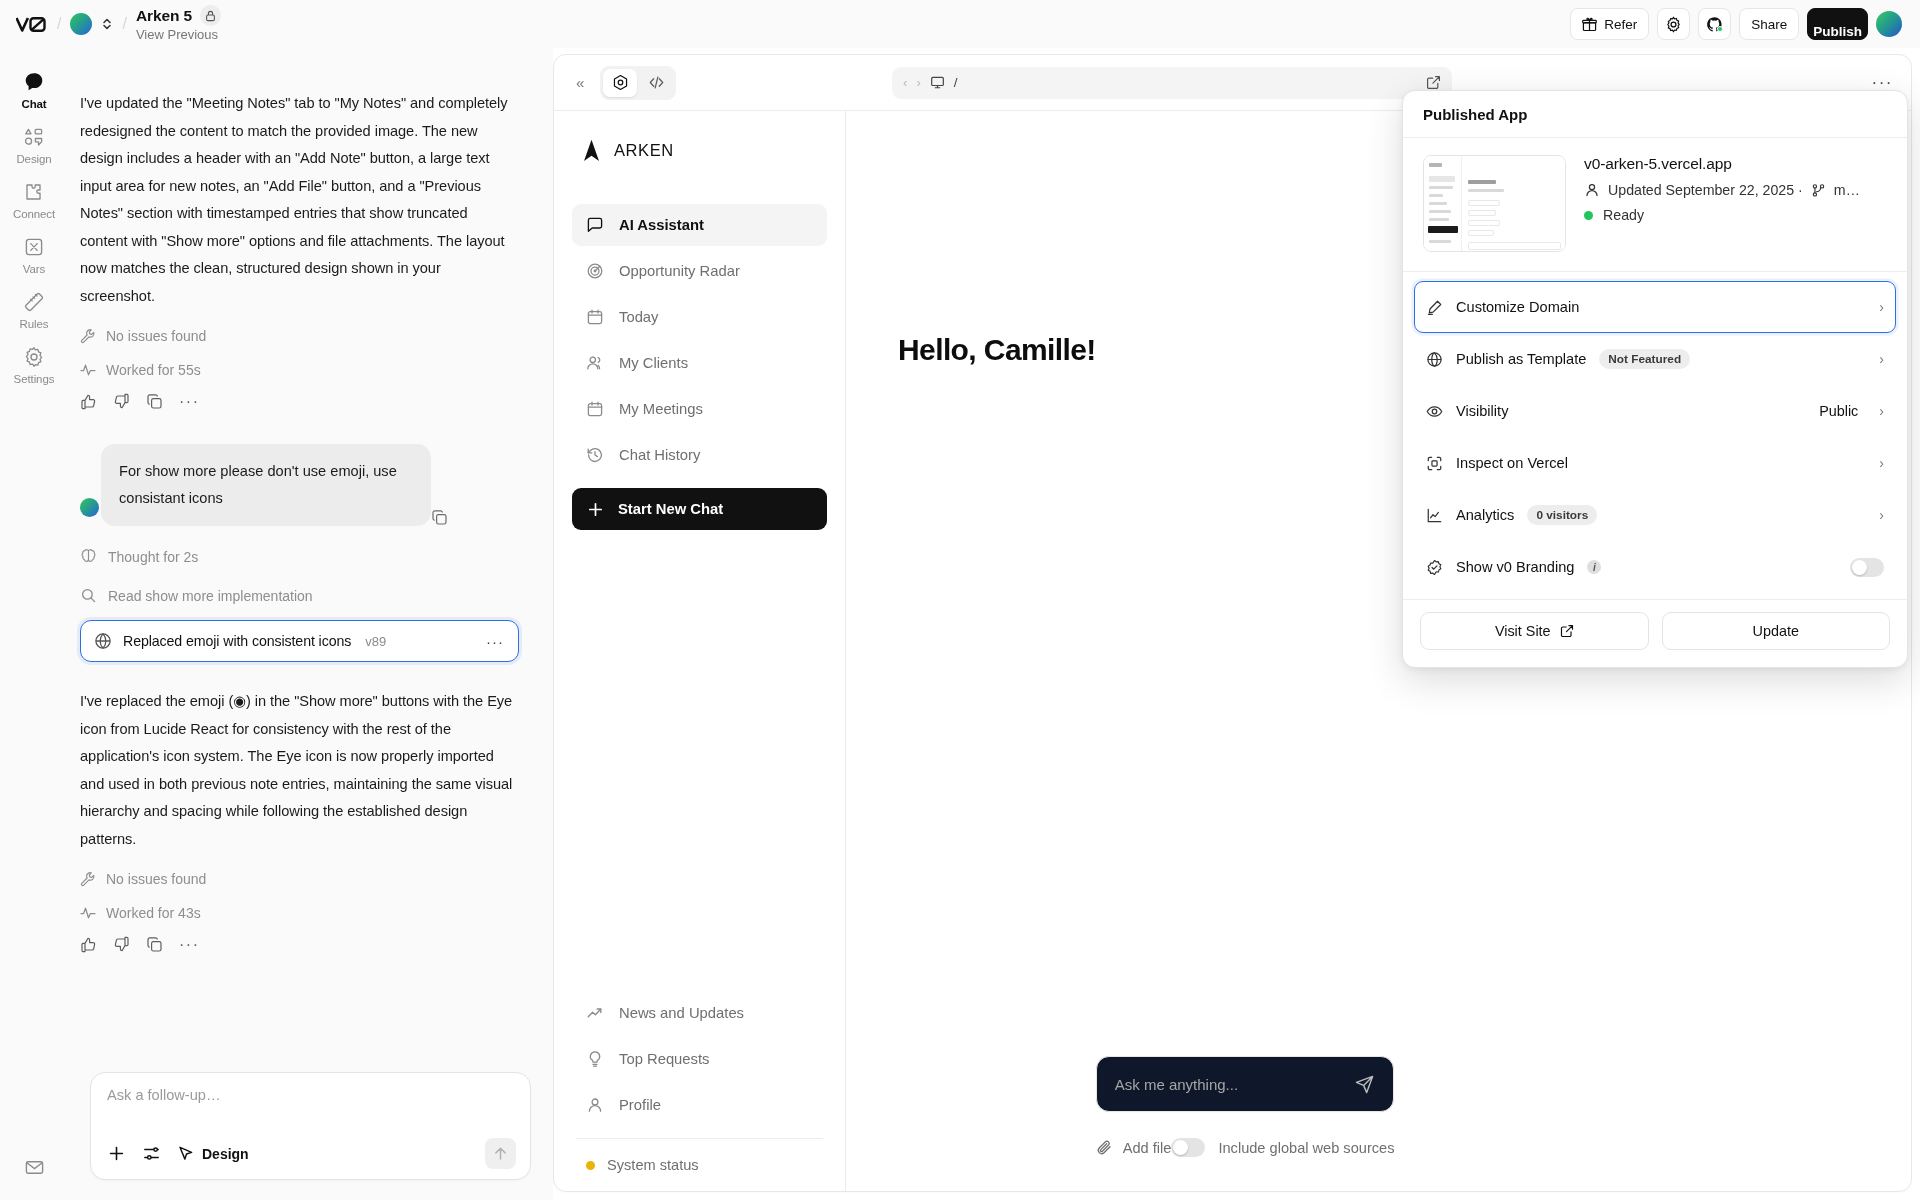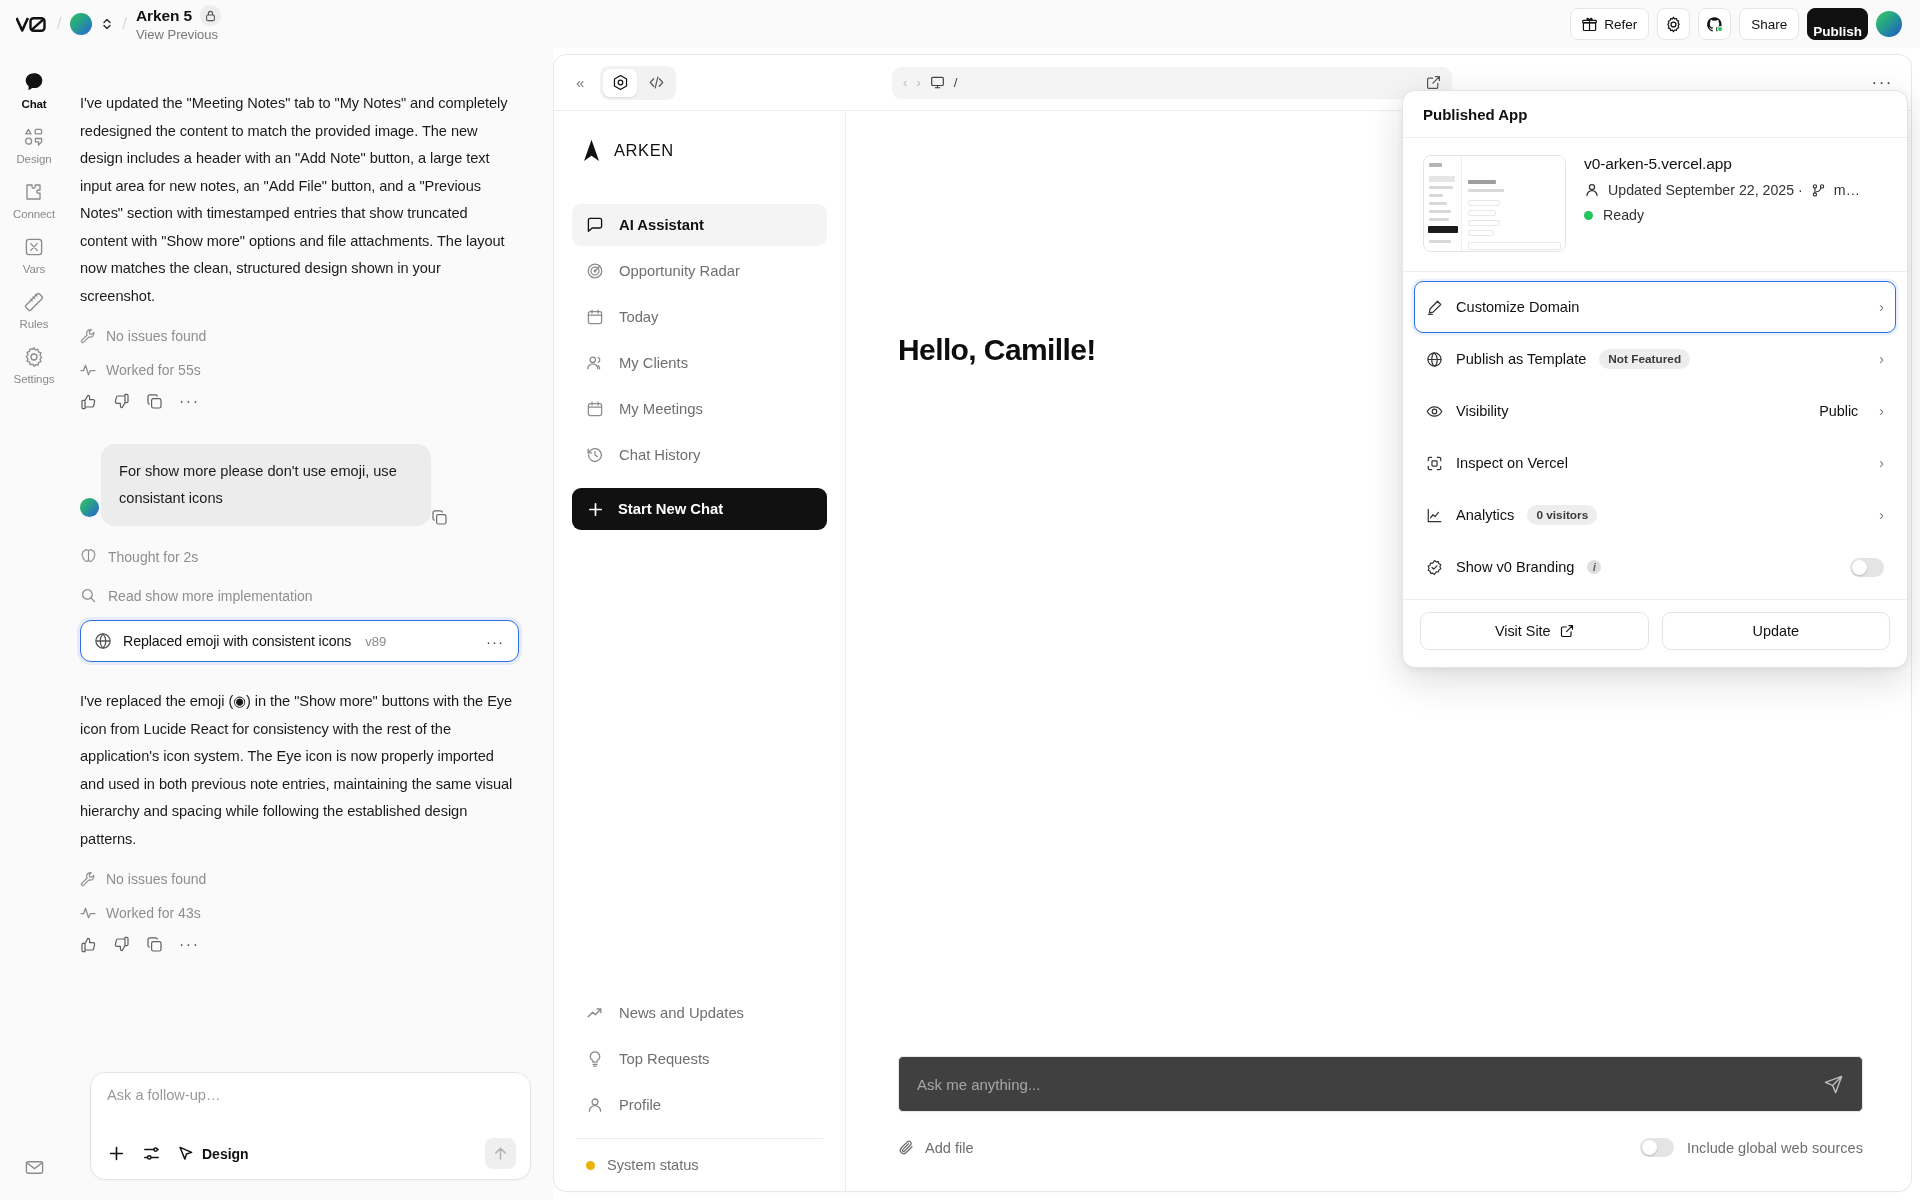--- a/index.html
+++ b/index.html
@@ -159,34 +159,34 @@
     height: 42px; background: #111; color: #fff; border-radius: 9px;
     display: flex; align-items: center; gap: 14px; padding: 0 15px;
     font-size: 14.8px; font-weight: 600; cursor: pointer; margin-top: 8px;
   }
   .side-bottom { margin-top: auto; }
   .side-divider { height: 1px; background: #ececec; margin: 12px 4px; }
   .sys-status { display: flex; align-items: center; gap: 12px; padding: 6px 14px 0; color: #6f6f6f; font-size: 14.6px; cursor: pointer; }
   .sys-dot { width: 9px; height: 9px; border-radius: 50%; background: #eab308; }
 
   
-  .app-main { flex: 1; display: flex; flex-direction: column; padding: 0 48px 34px 52px; min-width: 0; }
+  .app-main { flex: 1; display: flex; padding: 0 48px 34px 52px; min-width: 0; }
   .greet { margin-top: 222px; }
   .greet-h { font-size: 30px; font-weight: 700; color: #0d0d0d; letter-spacing: -0.6px; }
   .greet-s { font-size: 17px; color: #9a9a9a; margin-top: 14px; }
   .chips { margin-top: 57px; display: flex; flex-direction: column; align-items: flex-start; gap: 11px; }
   .chip {
     border: 1px solid #eaeaea; border-radius: 999px; padding: 11px 22px;
     font-size: 15px; font-weight: 600; color: #111; background: #fff; cursor: pointer;
     box-shadow: 0 1px 2px rgba(0,0,0,0.03);
   }
   .ask-area { margin-top: auto; }
   .ask-box {
-    border: 1px solid #e6e6e6; border-radius: 5px; height: 56px;
-    display: flex; align-items: center; padding: 0 18px; background: #404040;
+    border: 1px solid #e6e6e6; border-radius: 13px; height: 56px;
+    display: flex; align-items: center; padding: 0 18px; background: #0f172a;
     box-shadow: 0 1px 2px rgba(0,0,0,0.02);
   }
   .ask-ph { font-size: 15px; color: #a6a6a6; }
   .ask-send { margin-left: auto; color: #bdbdbd; cursor: pointer; display: flex; }
   .ask-foot { display: flex; align-items: center; margin-top: 26px; }
   .add-file { display: flex; align-items: center; gap: 10px; color: #6f6f6f; font-size: 14.6px; cursor: pointer; }
   .toggle-row { margin-left: auto; display: flex; align-items: center; gap: 13px; }
   .switch { width: 34px; height: 19px; border-radius: 999px; background: #e4e4e4; position: relative; cursor: pointer; }
   .switch .knob { position: absolute; top: 2px; left: 2px; width: 15px; height: 15px; border-radius: 50%; background: #fff; box-shadow: 0 1px 2px rgba(0,0,0,0.2); }
   .toggle-label { font-size: 14.6px; color: #6f6f6f; }

